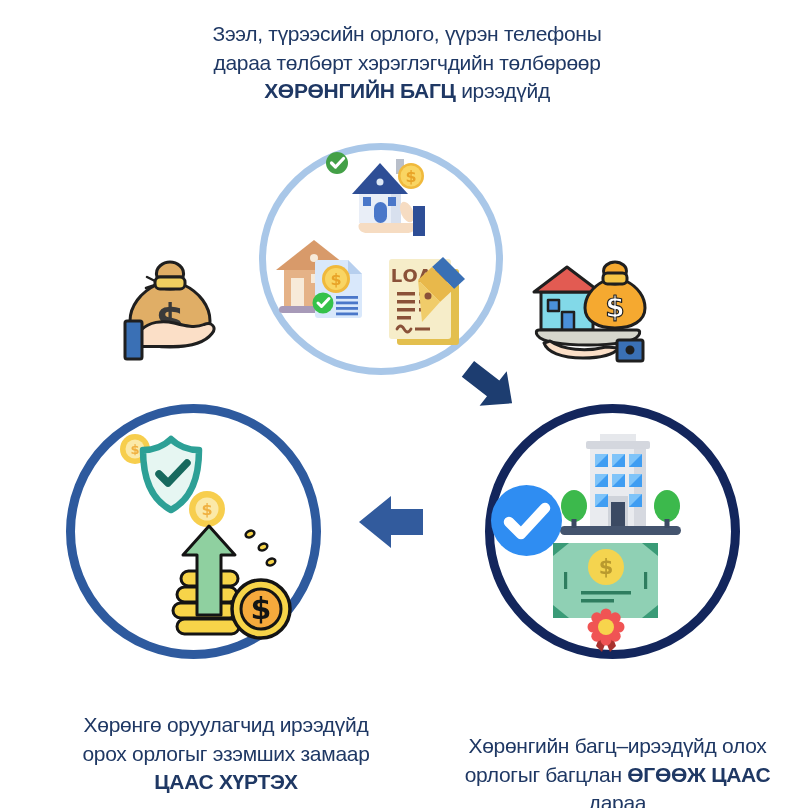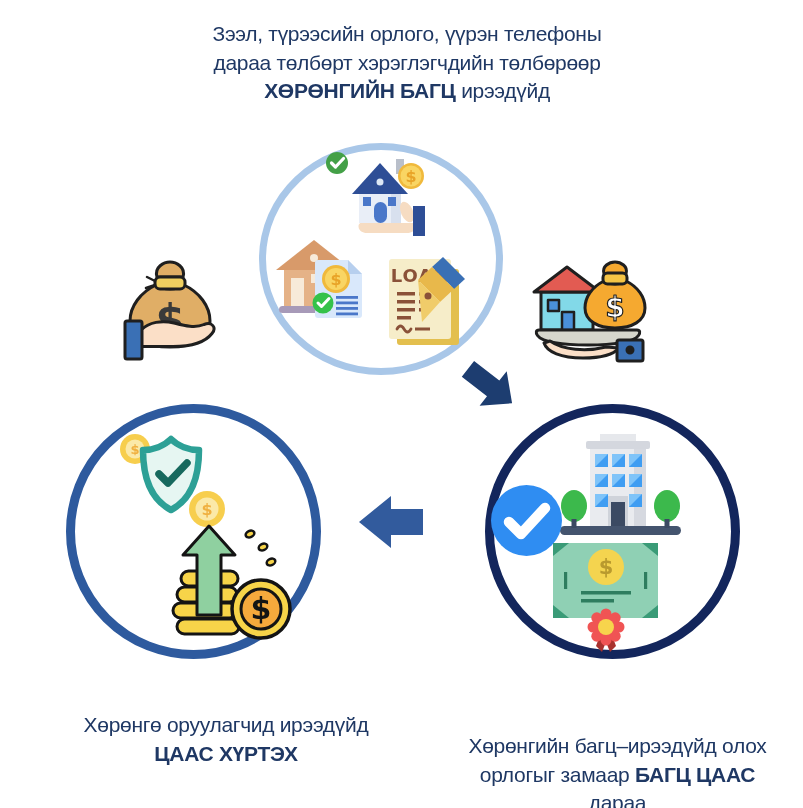--- a/index.html
+++ b/index.html
@@ -285,22 +285,23 @@
       <g>
         <circle cx="93" cy="87" r="29" fill="#f7d449" stroke="#141414" stroke-width="3.5"></circle>
         <circle cx="93" cy="87" r="20" fill="#f5a93c" stroke="#141414" stroke-width="3"></circle>
         <text x="93" y="97" text-anchor="middle" font-size="30" font-weight="bold" fill="#141414">$</text>
       </g>
     </svg>
   </div>
 
   <div class="caption caption-bl">
     <div>Хөрөнгө оруулагчид ирээдүйд</div>
+    <div>орох орлогыг эзэмших замаар</div>
     <div><b>ЦААС ХҮРТЭХ</b></div>
   </div>
 
   <div class="caption caption-br">
     <div>Хөрөнгийн багц–ирээдүйд олох</div>
-    <div><span>орлогыг замаар </span><b>БАГЦ ЦААС</b></div>
+    <div><span>орлогыг багцлан </span><b>ӨГӨӨЖ ЦААС</b></div>
     <div>дараа</div>
   </div>
 
 </div>
 
 </body></html>

